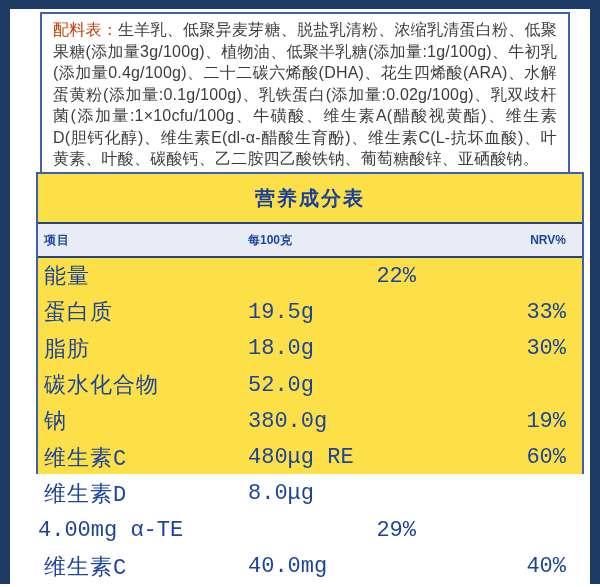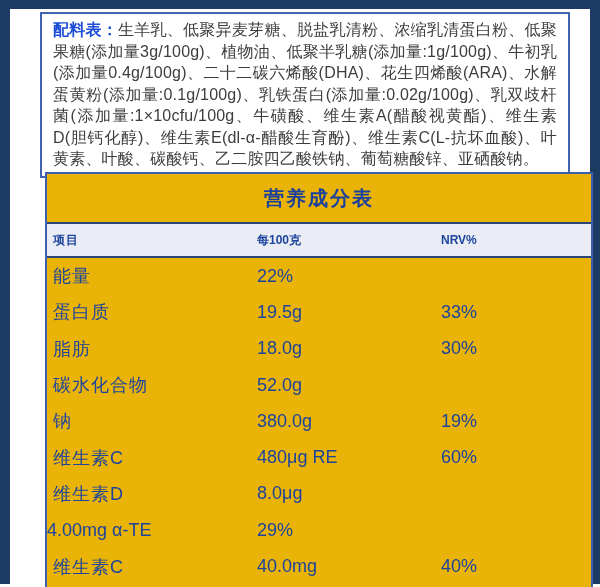--- a/index.html
+++ b/index.html
@@ -22,31 +22,30 @@
     box-sizing: border-box;
     border: 2px solid #4063af;
     background: #ffffff;
     padding: 5px 11px 6px 11px;
     font-size: 16px;
     line-height: 21.5px;
     color: #3d3d3d;
     text-align: justify;
     letter-spacing: 0.2px;
   }
-  .ingredients-label { color: #1d4ed8; font-weight: bold; }
+  .ingredients-label { color: #c2410c; font-weight: normal; }
 
   
   .nutrition-panel {
     position: absolute;
-    left: 36px; top: 172px; width: 548px; height: 415px;
+    left: 36px; top: 172px; width: 548px; height: 302px;
     box-sizing: border-box;
     border: 2px solid #3e5fab;
     border-bottom: none;
-    background: #eab308;
-    margin-left: 9px;
+    background: #fde047;
   }
   .nt-title {
     height: 48px;
     display: flex; align-items: center; justify-content: center;
     font-size: 20px; font-weight: bold; color: #1b419c;
     letter-spacing: 2px;
   }
   .nt-grid {
     display: grid;
     grid-template-columns: 210px 1fr 150px;
@@ -54,25 +53,25 @@
   }
   .nt-header {
     height: 32px;
     background: #e9ecf5;
     border-top: 2px solid #2a4577;
     border-bottom: 2px solid #2a4577;
     font-size: 12px; font-weight: bold; color: #1c449c;
   }
   .nt-row {
     height: 36.3px;
-    font-size: 18px; color: #1c449c;
+    font-size: 22px; color: #1c449c; font-family: Liberation Mono, monospace;
   }
   .cell-item  { padding-left: 6px; text-align: left; letter-spacing: 1px; }
   .cell-value { text-align: left; }
-  .cell-nrv   { padding-right: 24px; }
+  .cell-nrv   { text-align: right; padding-right: 16px; }
 </style>
 </head>
 <body>
 
 <div class="frame-top"></div>
 <div class="frame-left"></div>
 <div class="frame-right"></div>
 
 <div class="ingredients-panel">
   <span class="ingredients-label">配料表：</span><span>生羊乳、低聚异麦芽糖、脱盐乳清粉、浓缩乳清蛋白粉、低聚果糖(添加量3g/100g)、植物油、低聚半乳糖(添加量:1g/100g)、牛初乳(添加量0.4g/100g)、二十二碳六烯酸(DHA)、花生四烯酸(ARA)、水解蛋黄粉(添加量:0.1g/100g)、乳铁蛋白(添加量:0.02g/100g)、乳双歧杆菌(添加量:1×10cfu/100g、牛磺酸、维生素A(醋酸视黄酯)、维生素D(胆钙化醇)、维生素E(dl-α-醋酸生育酚)、维生素C(L-抗坏血酸)、叶黄素、叶酸、碳酸钙、乙二胺四乙酸铁钠、葡萄糖酸锌、亚硒酸钠。</span>

